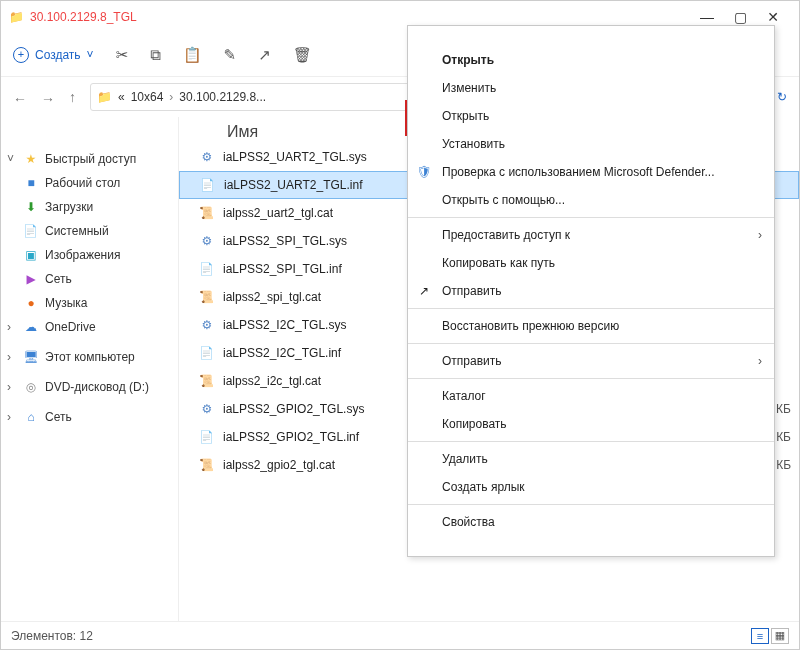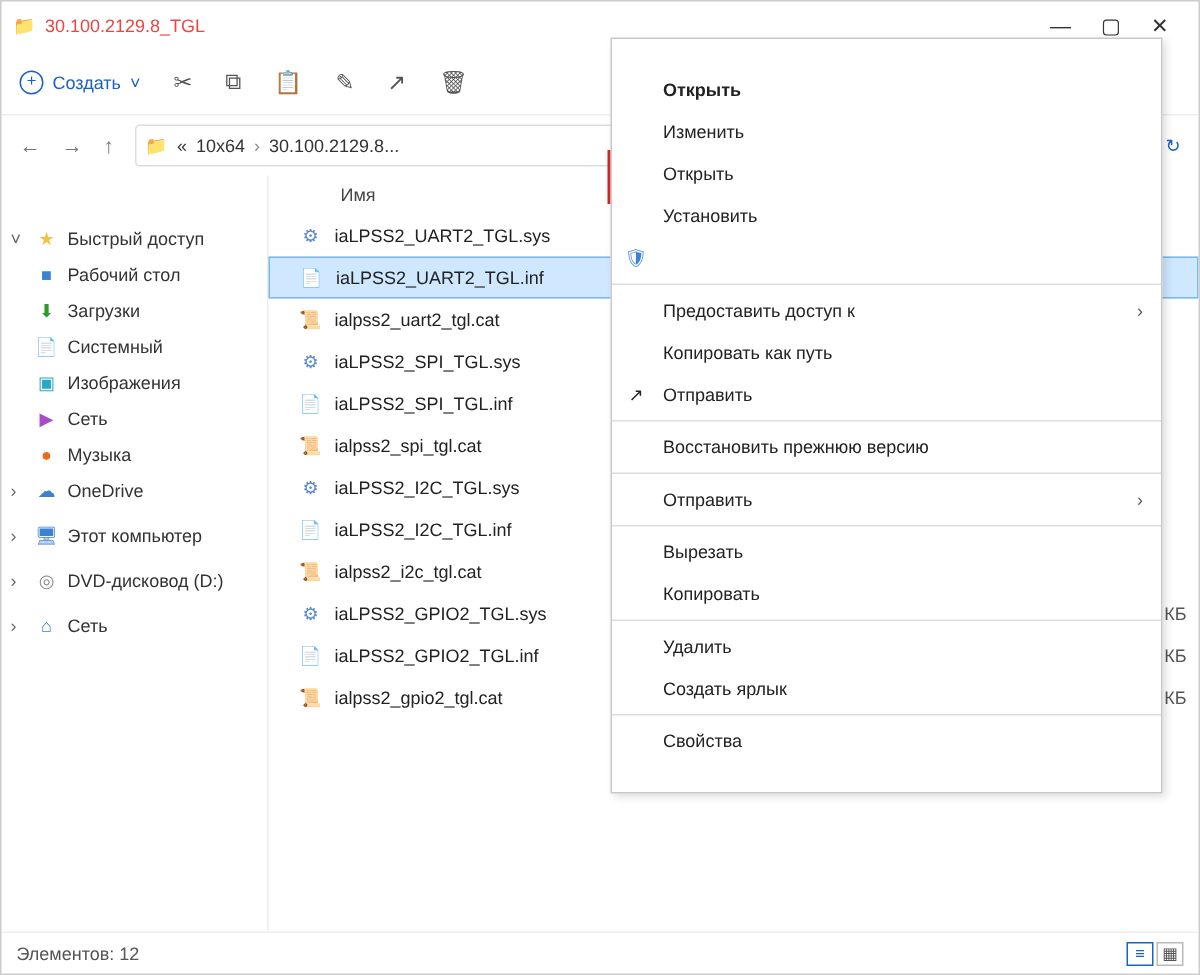--- a/index.html
+++ b/index.html
@@ -32,21 +32,21 @@
 .side-item .ic { width: 16px; text-align: center; }
 .star { color: #f5c242; }
 .blue { color: #3b82d4; }
 .green { color: #2e9a2e; }
 .orange { color: #e86a1a; }
 .purple { color: #a84acb; }
 .cyan { color: #2aa8c9; }
 .gray { color: #888; }
 
 .filepane { flex: 1; position: relative; }
-.col-head { position: absolute; top: 6px; left: 48px; color: #444; font-size: 12px; }
+.col-head { position: absolute; top: 6px; left: 48px; color: #444; font-size: 16px; }
 .file-list { padding-top: 26px; }
 .file-row { display: flex; align-items: center; height: 28px; padding: 0 8px 0 20px; gap: 8px; }
 .file-row.selected { background: #cfe8ff; border: 1px solid #7ab8ee; }
 .file-row .ficon { width: 16px; text-align: center; }
 .file-row .fname { flex: 1; color: #222; }
 .file-row .fdate { width: 120px; color: #555; }
 .file-row .ftype { width: 140px; color: #555; white-space: nowrap; overflow: hidden; text-overflow: ellipsis; }
 .file-row .fsize { width: 60px; color: #555; text-align: right; }
 .sys-ic { color: #5a8bc9; }
 .inf-ic { color: #888; }
@@ -245,20 +245,24 @@
       <span>Изменить</span>
     </div>
     <div class="ctx-item">
       <span>Открыть</span>
     </div>
     <div class="ctx-item">
       <span>Установить</span>
     </div>
     <div class="ctx-item">
       <span class="lic blue">🛡</span>
+      <span>Проверка с использованием Microsoft Defender...</span>
+    </div>
+    <div class="ctx-item">
+      <span>Открыть с помощью...</span>
     </div>
     <div class="ctx-sep"></div>
     <div class="ctx-item">
       <span>Предоставить доступ к</span>
       <span class="arrow">›</span>
     </div>
     <div class="ctx-item">
       <span>Копировать как путь</span>
     </div>
     <div class="ctx-item">
@@ -269,21 +273,21 @@
     <div class="ctx-item">
       <span>Восстановить прежнюю версию</span>
     </div>
     <div class="ctx-sep"></div>
     <div class="ctx-item">
       <span>Отправить</span>
       <span class="arrow">›</span>
     </div>
     <div class="ctx-sep"></div>
     <div class="ctx-item">
-      <span>Вырезать</span>
+      <span>Каталог</span>
     </div>
     <div class="ctx-item">
       <span>Копировать</span>
     </div>
     <div class="ctx-sep"></div>
     <div class="ctx-item">
       <span>Удалить</span>
     </div>
     <div class="ctx-item">
       <span>Создать ярлык</span>

